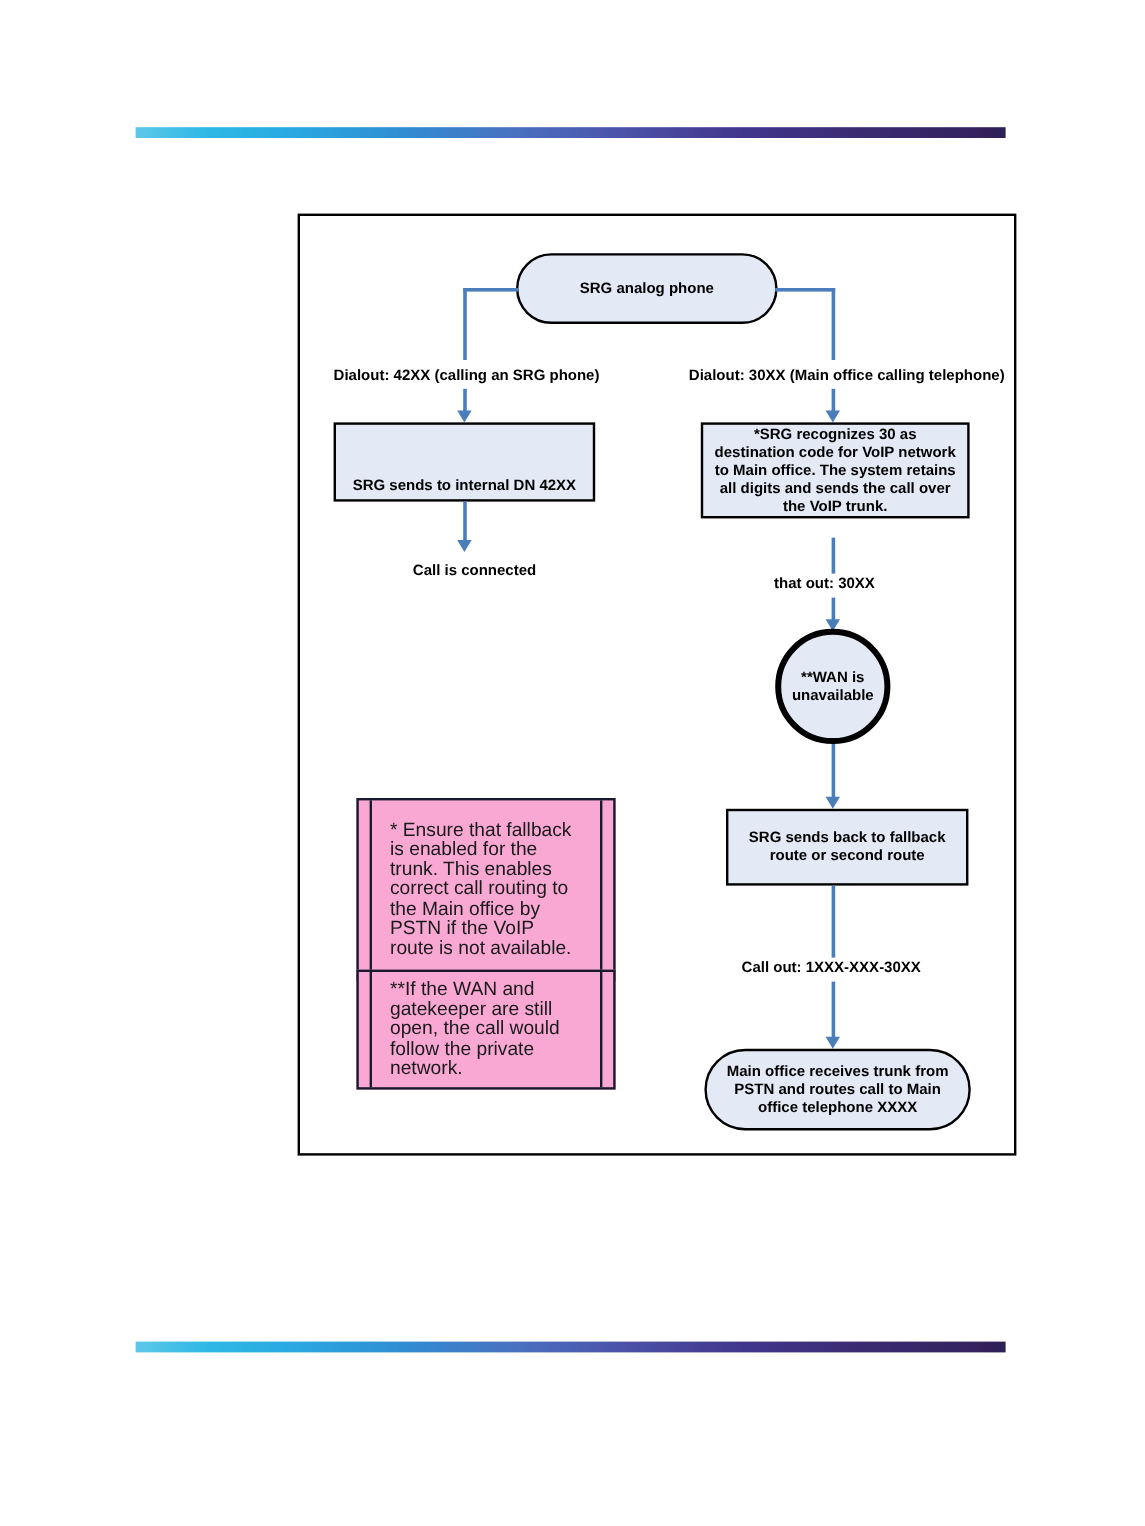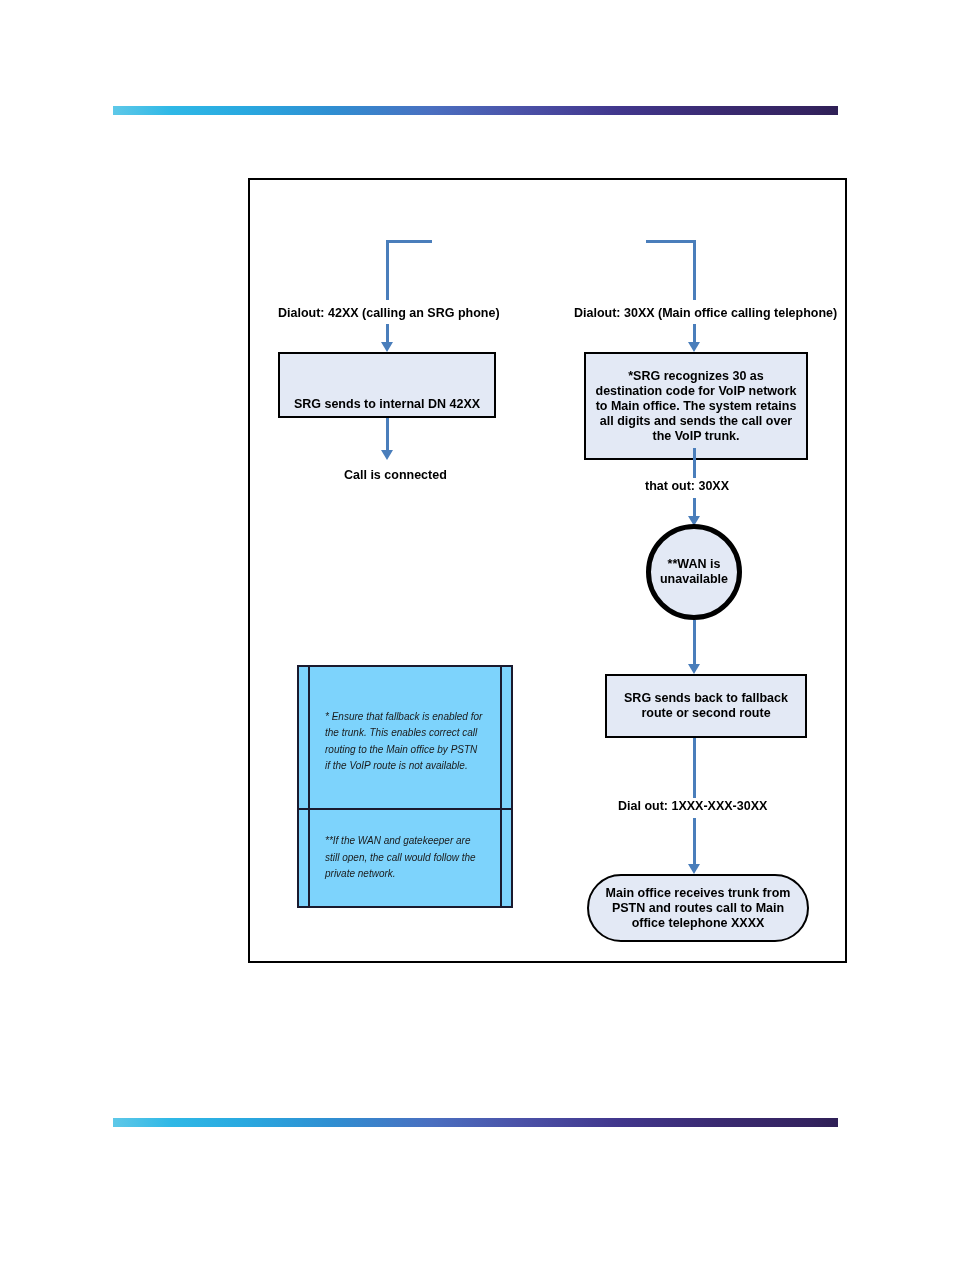--- a/index.html
+++ b/index.html
@@ -69,27 +69,26 @@
   }
   .node.decision {
     border-radius: 50%;
     border-width: 5px;
   }
 
   
   .note {
     position: absolute;
     box-sizing: border-box;
-    background: #7dd3fc;
+    background: #f9a8d4;
     border: 2.5px solid #1a1a2e;
-    font-size: 10px;
+    font-size: 16px;
     line-height: 16.5px;
     color: #1a1a1a;
     font-weight: normal;
-    font-style: italic;
   }
   .note .bar-l,
   .note .bar-r {
     position: absolute;
     top: 0;
     bottom: 0;
     width: 2px;
     background: #1a1a2e;
   }
   .note .bar-l { left: 9px; }
@@ -132,20 +131,23 @@
     border-top: 10px solid #4a7ebb;
   }
 </style>
 </head>
 <body>
 
 <div class="rule top"></div>
 
 <div id="flow-frame">
 
+  <div class="node terminator" style="left:180px; top:31px; width:218px; height:59px;">
+    <span>SRG analog phone</span>
+  </div>
 
   <div class="hline" style="left:136px; top:60px; width:46px;"></div>
   <div class="vline" style="left:136px; top:60px; height:60px;"></div>
   <div class="vline" style="left:136px; top:144px; height:22px;"></div>
   <div class="arrowhead" style="left:131px; top:162px;"></div>
 
   <div class="hline" style="left:396px; top:60px; width:50px;"></div>
   <div class="vline" style="left:443px; top:60px; height:60px;"></div>
   <div class="vline" style="left:443px; top:144px; height:22px;"></div>
   <div class="arrowhead" style="left:438px; top:162px;"></div>
@@ -167,42 +169,42 @@
     <div class="bar-r"></div>
     <div class="note-text">* Ensure that fallback is enabled for the trunk. This enables correct call routing to the Main office by PSTN if the VoIP route is not available.</div>
   </div>
 
   <div class="note" style="left:47px; top:628px; width:216px; height:100px;">
     <div class="bar-l"></div>
     <div class="bar-r"></div>
     <div class="note-text">**If the WAN and gatekeeper are still open, the call would follow the private network.</div>
   </div>
 
-  <div class="node" style="left:334px; top:172px; width:224px; height:108px;">
+  <div class="node" style="left:334px; top:172px; width:224px; height:80px;">
     <span>*SRG recognizes 30 as destination code for VoIP network to Main office. The system retains all digits and sends the call over the VoIP trunk.</span>
   </div>
 
   <div class="vline" style="left:443px; top:268px; height:30px;"></div>
   <div class="conn-label" style="left:395px; top:299px;">that out: 30XX</div>
   <div class="vline" style="left:443px; top:318px; height:24px;"></div>
   <div class="arrowhead" style="left:438px; top:336px;"></div>
 
   <div class="node decision" style="left:396px; top:344px; width:96px; height:96px;">
     <span>**WAN is unavailable</span>
   </div>
 
   <div class="vline" style="left:443px; top:440px; height:48px;"></div>
   <div class="arrowhead" style="left:438px; top:484px;"></div>
 
   <div class="node" style="left:355px; top:494px; width:202px; height:64px;">
     <span>SRG sends back to fallback route or second route</span>
   </div>
 
   <div class="vline" style="left:443px; top:558px; height:60px;"></div>
-  <div class="conn-label" style="left:368px; top:619px;">Dial out: 1XXX-XXX-30XX</div>
+  <div class="conn-label" style="left:368px; top:619px;">Call out: 1XXX-XXX-30XX</div>
   <div class="vline" style="left:443px; top:638px; height:50px;"></div>
   <div class="arrowhead" style="left:438px; top:684px;"></div>
 
   <div class="node terminator" style="left:337px; top:694px; width:222px; height:68px;">
     <span>Main office receives trunk from PSTN and routes call to Main office telephone XXXX</span>
   </div>
 
 </div>
 
 <div class="rule bottom"></div>

